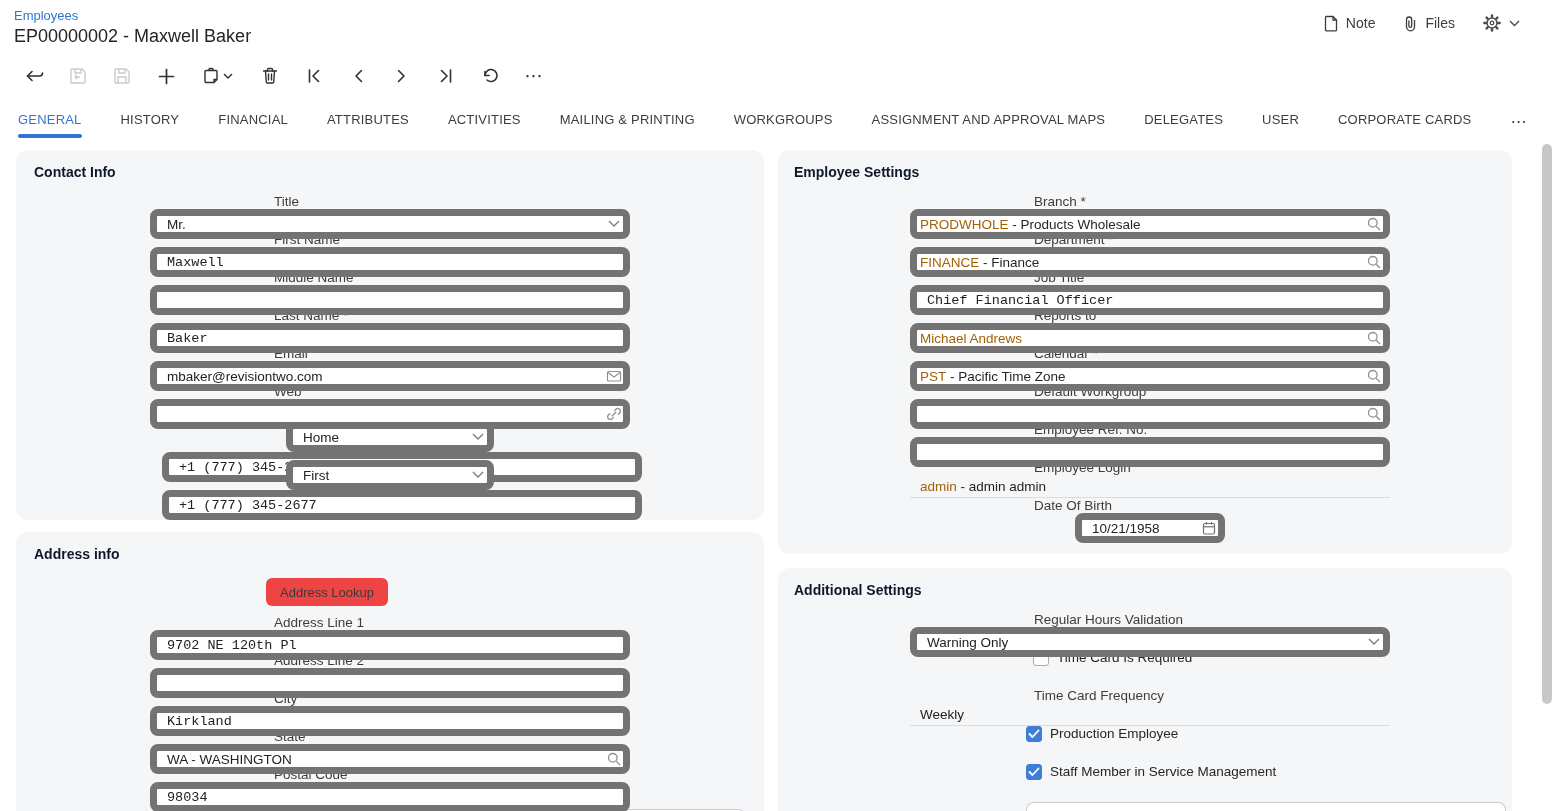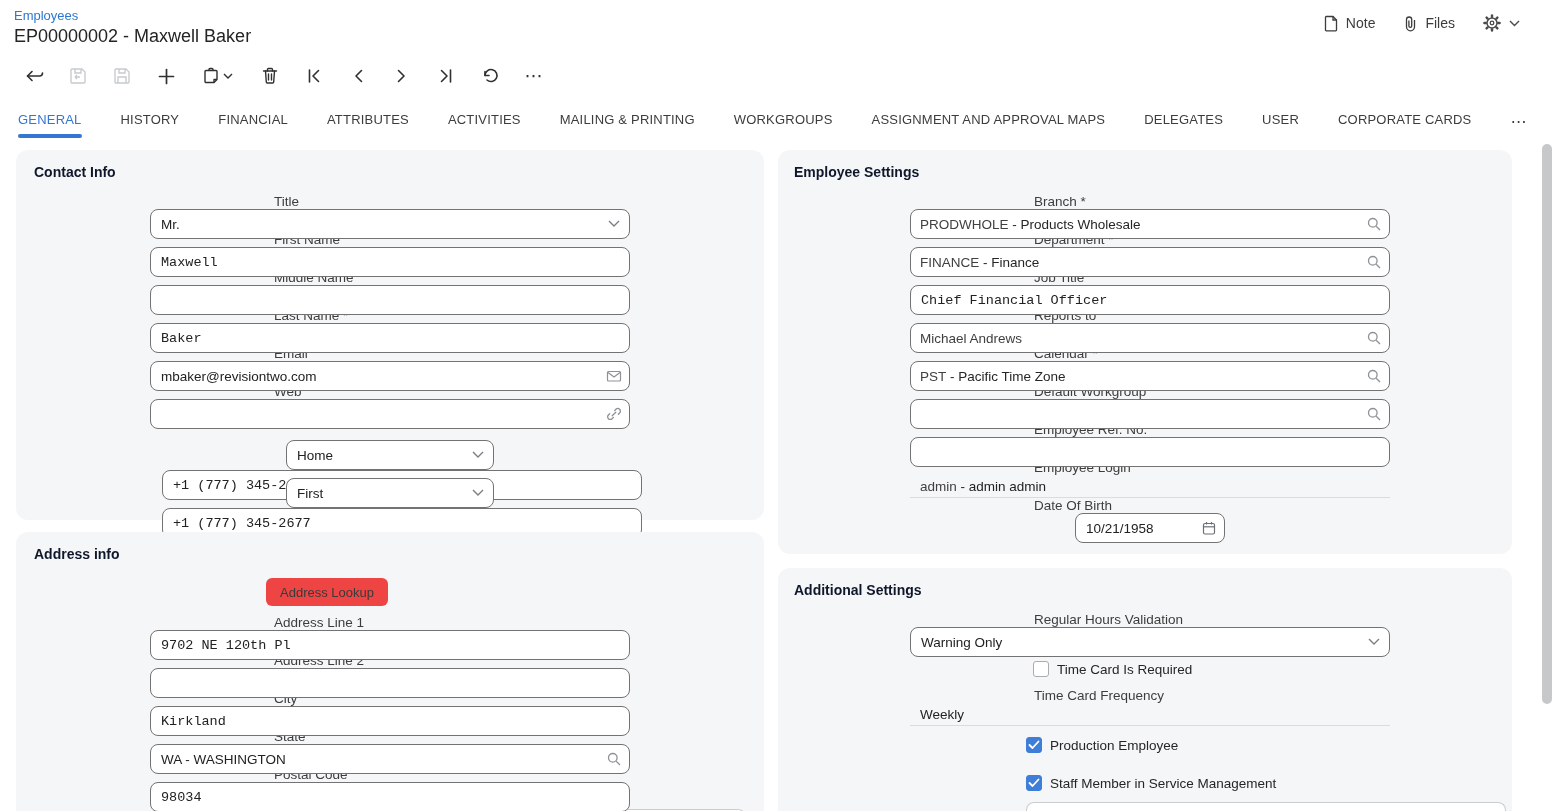--- a/index.html
+++ b/index.html
@@ -40,42 +40,42 @@
   #card-empset   { left:778px; top:150px; width:734px; height:404px; padding:14px 6px 0 16px; }
   #card-addset   { left:778px; top:568px; width:734px; height:300px; padding:14px 6px 0 16px; }
 
   .rows { margin-top:14px; }
   #card-contact .rows, #card-empset .rows { margin-top:14px; }
   .row { display:flex; align-items:center; height:38px;flex-direction:column; }
   .lbl { width:232px; font-size:13.5px; color:#3d3d3d; flex:none; }
   .fld { width:480px; position:relative; flex:none; }
 
   input.ctrl, .combo {
-    width:100%; height:30px; border:1px solid #737373; border-radius:8px;
+    width:100%; height:30px; border:7px solid #737373; border-radius:8px;
     background:#fff; font-family:inherit; font-size:13.5px; color:#222;
     padding:0 30px 0 10px; outline:none;
   }
   input.plain { padding-right:26px;font-family:Liberation Mono, monospace; }
   .combo { display:flex; align-items:center; cursor:pointer; }
   .icon-r { position:absolute; right:8px; top:7px; width:16px; height:16px; color:#8d9296; }
   .icon-r.clickable { cursor:pointer; }
   .lnkfld { position:absolute; left:10px; top:0; height:30px; display:flex; align-items:center; font-size:13.5px; white-space:pre; }
-  .lnk { color:#404040; cursor:pointer; }
+  .lnk { color:#a16207; cursor:pointer; }
 
   .ro { width:480px; height:30px; display:flex; align-items:center; font-size:13.5px; color:#222;
         border-bottom:1px solid #dadcdf; padding-left:10px; white-space:pre; }
 
-  .small-combo { width:208px; position:relative; flex:none;margin-top:18px; }
+  .small-combo { width:208px; position:relative; flex:none; }
   .small-combo .combo { padding-left:10px; }
   .fld-after-combo { width:480px; position:relative; flex:none; margin-left:24px; }
 
   .btn-lookup { height:28px; padding:0 14px; background:#ef4444; border:none; border-radius:6px;
         font-family:inherit; font-size:13px; color:#3a3a3a; cursor:pointer; }
 
-  .cbrow { display:flex; align-items:center; height:38px; }
+  .cbrow { display:flex; height:38px; }
   .cbrow .indent { width:232px; flex:none; }
   .cb { width:16px; height:16px; border:1px solid #a9adb2; border-radius:3px; background:#fff; flex:none;
         display:inline-flex; align-items:center; justify-content:center; cursor:pointer; }
   .cb.checked { background:#3f7ed8; border-color:#3f7ed8; }
   .cb-lbl { font-size:13.5px; color:#262626; margin-left:8px; }
 
   .date-fld { width:150px; position:relative; flex:none; }
 
   .partial-input { height:24px; border:1px solid #c9cdd2; border-bottom:none; border-radius:8px 8px 0 0; background:#fff; margin-top:4px; }
   #card-contact .partial-input, #card-address .partial-input { width:480px; margin-left:232px; }

